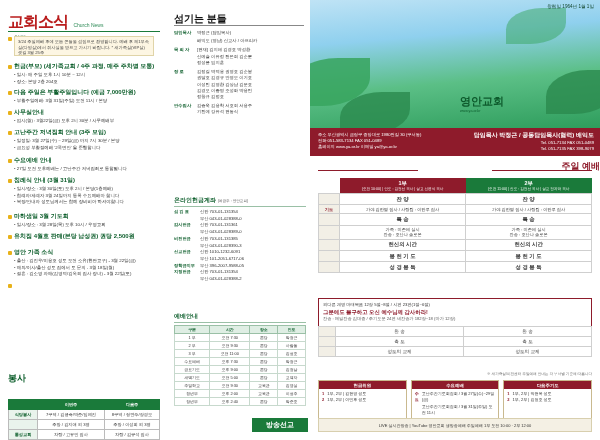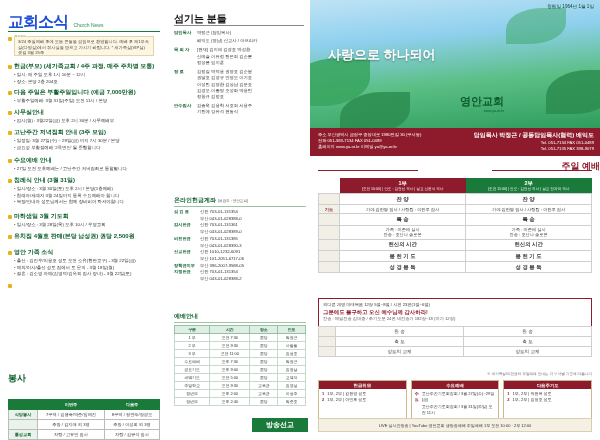--- a/index.html
+++ b/index.html
@@ -9,21 +9,21 @@
     font-family:"Liberation Sans", sans-serif;
     font-size:5px;
     color:#111;
     overflow:hidden;
   }
   .page{position:relative;width:600px;height:440px;overflow:hidden;}
 
   
   .left{position:absolute;left:0;top:0;width:168px;height:440px;background:#fff;}
   .left-head{position:absolute;left:8px;top:12px;}
-  .left-title{font-size:16px;font-weight:bold;color:#1d4ed8;letter-spacing:-1px;}
+  .left-title{font-size:16px;font-weight:bold;color:#b91c1c;letter-spacing:-1px;}
   .left-sub{font-size:5px;color:#2e8b57;margin-left:4px;}
   .left-rule{position:absolute;left:8px;top:31px;width:152px;height:1px;background:#1a7a3a;}
 
   .sec{position:absolute;left:8px;width:152px;}
   .sec-h{display:flex;align-items:center;gap:2px;font-size:6px;font-weight:bold;color:#0b5d2a;}
   .bullet{width:4px;height:4px;background:#e8b21a;border-radius:1px;display:inline-block;}
   .sec-b{font-size:4.4px;line-height:1.5;color:#333;margin-left:6px;margin-top:1px;}
   .sec-b div{white-space:nowrap;}
 
   .notice-box{position:absolute;left:14px;top:36px;width:140px;height:20px;background:#fdf6e3;border:0.5px solid #e0d4a8;font-size:4.2px;color:#444;padding:2px 3px;line-height:1.35;box-sizing:border-box;}
@@ -52,21 +52,21 @@
   table.svc th{background:#dfeee4;color:#0b5d2a;border:0.4px solid #9ac0a6;padding:1px 0;}
   table.svc td{border:0.4px solid #c7d9cd;padding:1px 1px;text-align:center;color:#333;}
   .photo{position:absolute;left:310px;top:0;width:290px;height:128px;
     background:linear-gradient(175deg,#bfe3f5 0%,#8fd0ee 30%,#5bbf86 62%,#2e9d5c 100%);
     overflow:hidden;}
   .leaf{position:absolute;border-radius:60% 0 60% 0;background:#37a55e;opacity:.85;}
   .leaf2{position:absolute;border-radius:60% 0 60% 0;background:#2b8a4d;opacity:.8;}
   .photo-topline{position:absolute;right:6px;top:4px;font-size:4.6px;color:#0b3f22;}
   .photo-date{position:absolute;right:6px;top:14px;font-size:8px;font-weight:bold;color:#0b3f22;}
   .photo-slogan{position:absolute;left:18px;top:46px;font-size:13px;font-weight:bold;color:#ffffff;line-height:1.45;text-shadow:0 1px 2px rgba(0,0,0,.35);}
-  .photo-logo{position:absolute;left:150px;top:94px;font-size:11px;font-weight:bold;color:#0d5a2c;text-align:right;}
+  .photo-logo{position:absolute;left:150px;top:94px;font-size:11px;font-weight:bold;color:#0d5a2c;}
   .photo-logo small{display:block;font-size:3.6px;font-weight:normal;color:#0d5a2c;}
 
   .redband{position:absolute;left:310px;top:128px;width:290px;height:28px;background:#8e1b2b;color:#fff;}
   .rb-left{position:absolute;left:8px;top:4px;font-size:4.2px;line-height:1.45;}
   .rb-right{position:absolute;right:6px;top:3px;font-size:4.2px;line-height:1.5;text-align:right;}
   .rb-name{font-size:6px;font-weight:bold;}
 
   .worship-title{position:absolute;left:310px;top:160px;width:290px;text-align:right;font-size:9px;font-weight:bold;color:#8e1b2b;}
   .wt-line{position:absolute;top:170px;height:0.8px;background:#8e1b2b;}
 
@@ -397,21 +397,20 @@
     </div>
   </div>
 
   <div class="photo">
     <div class="leaf" style="left:-20px;top:58px;width:80px;height:48px;"></div>
     <div class="leaf2" style="left:30px;top:92px;width:70px;height:42px;"></div>
     <div class="leaf" style="left:196px;top:8px;width:60px;height:36px;opacity:.5;"></div>
     <div class="leaf2" style="left:236px;top:70px;width:70px;height:44px;"></div>
     <div class="photo-topline">창립일 1964년 1월 1일</div>
     <div class="photo-slogan">
-      <div>사랑으로 하나되어</div>
     </div>
     <div class="photo-logo">
       <span>영안교회</span>
       <small>www.ya.or.kr</small>
     </div>
   </div>
 
   <div class="redband">
     <div class="rb-left" style="white-space:pre-line;">주소 부산광역시 금정구 중앙대로 1980번길 30 (구서동)
 전화 051-583-7134  FAX 051-0489

